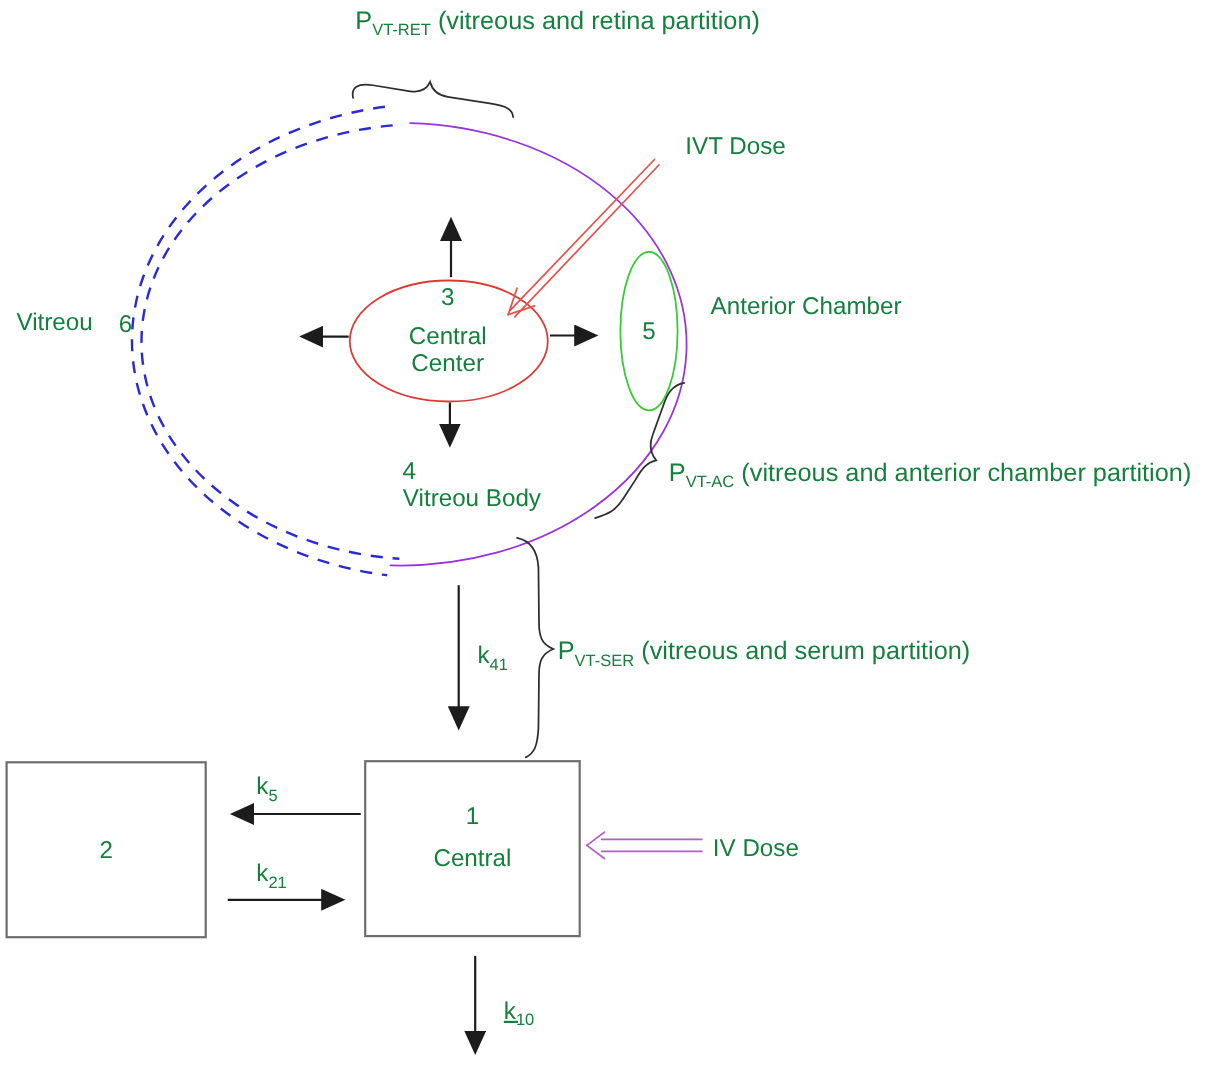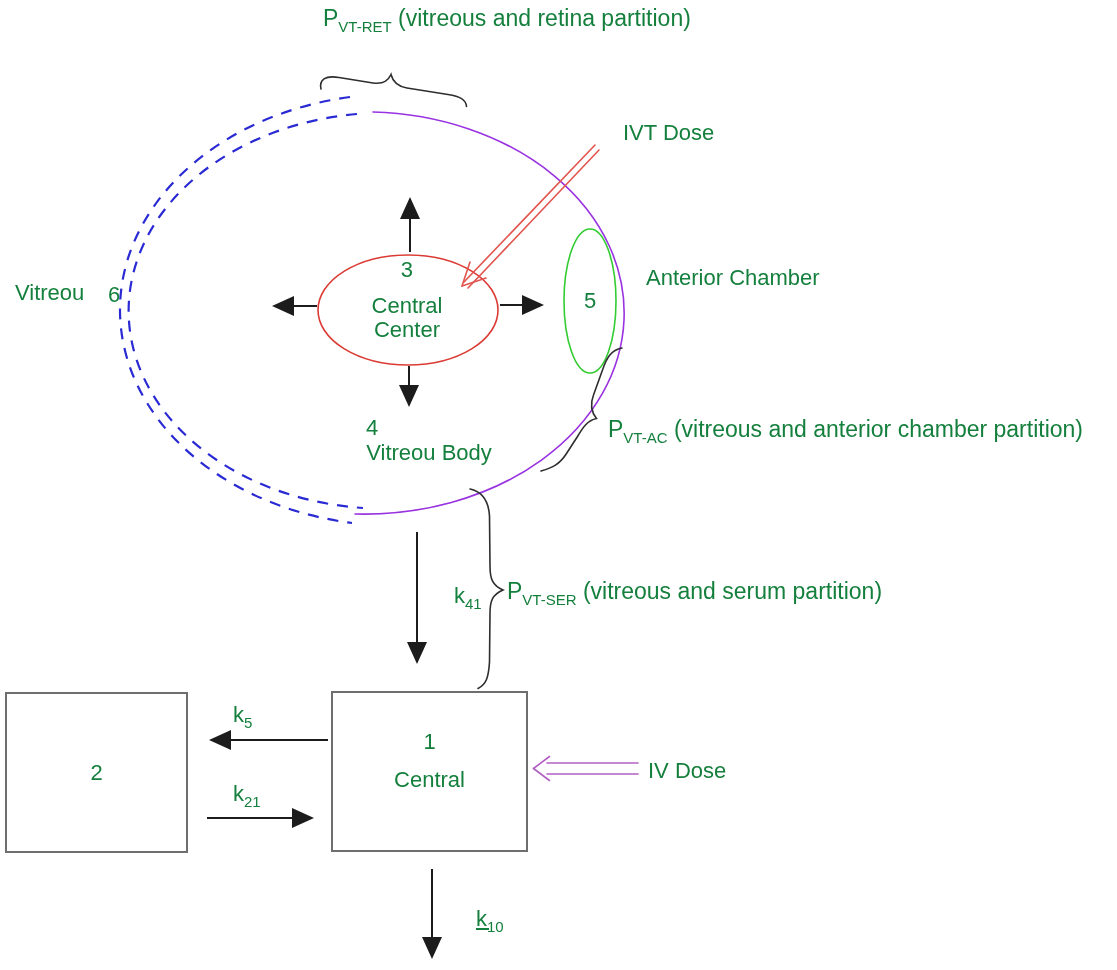--- a/index.html
+++ b/index.html
@@ -99,30 +99,30 @@
   <div class="lbl ctr" style="left:590px;top:288px;">5</div>
   <div class="lbl" style="left:646px;top:265px;">Anterior Chamber</div>
 
   <div class="lbl big" style="left:608px;top:416px;">
     <span>P</span><sub>VT-AC</sub><span> (vitreous and anterior chamber partition)</span>
   </div>
   <div class="lbl big" style="left:507px;top:578px;">
     <span>P</span><sub>VT-SER</sub><span> (vitreous and serum partition)</span>
   </div>
 
-  <div class="lbl" style="left:434px;top:583px;margin-left:20px;">
+  <div class="lbl" style="left:434px;top:583px;">
     <span>k</span><sub>41</sub>
   </div>
   <div class="lbl" style="left:233px;top:702px;">
     <span>k</span><sub>5</sub>
   </div>
   <div class="lbl" style="left:233px;top:781px;text-align:right;">
     <span>k</span><sub>21</sub>
   </div>
-  <div class="lbl" style="left:476px;top:906px;text-decoration:underline;">
+  <div class="lbl" style="left:458px;top:906px;text-decoration:underline;">
     <span>k</span><sub>10</sub>
   </div>
 
   <div class="box" style="left:5px;top:692px;width:183px;height:161px;">
     <div>2</div>
   </div>
   <div class="box" style="left:331px;top:691px;width:197px;height:161px;padding-bottom:22px;">
     <div>1</div>
     <div class="gap"></div>
     <div>Central</div>

